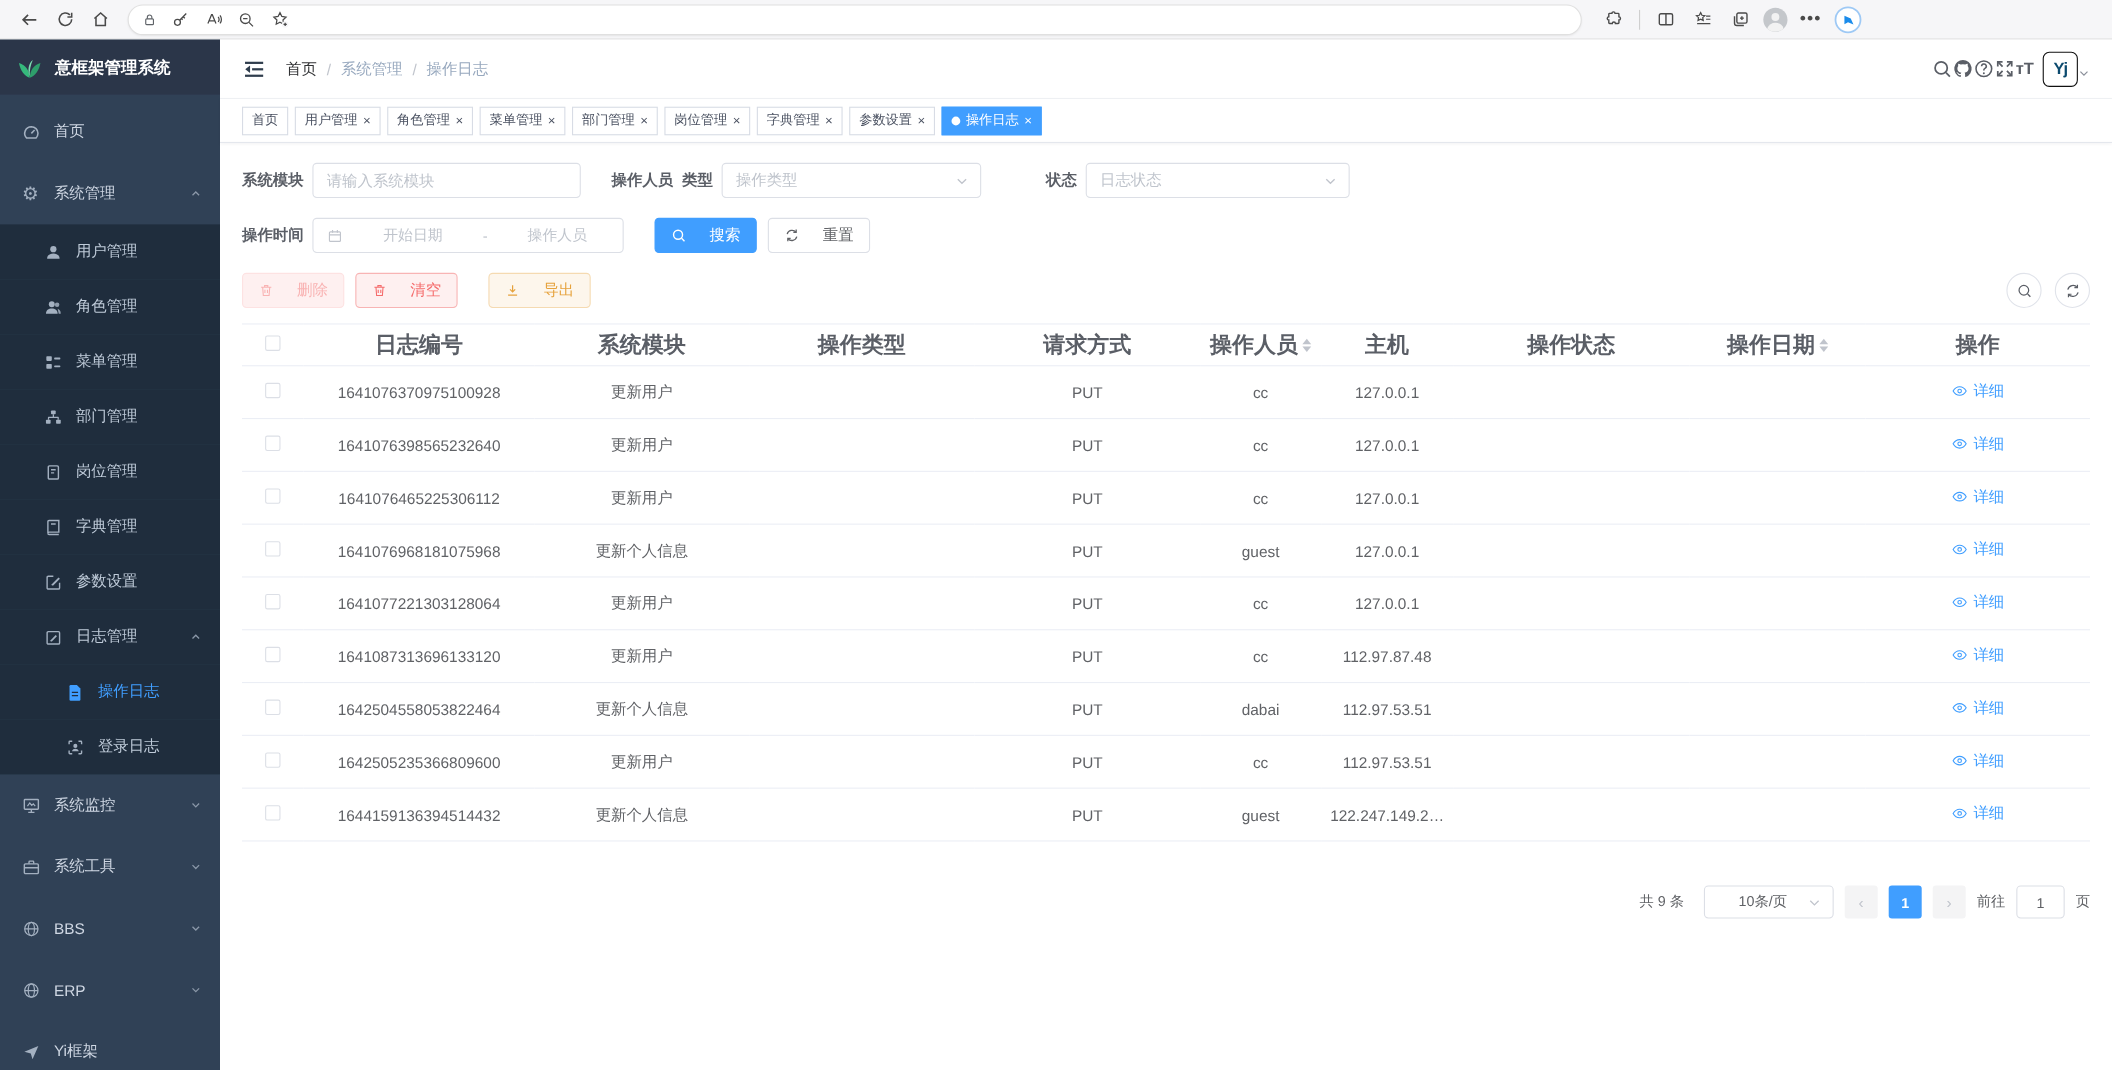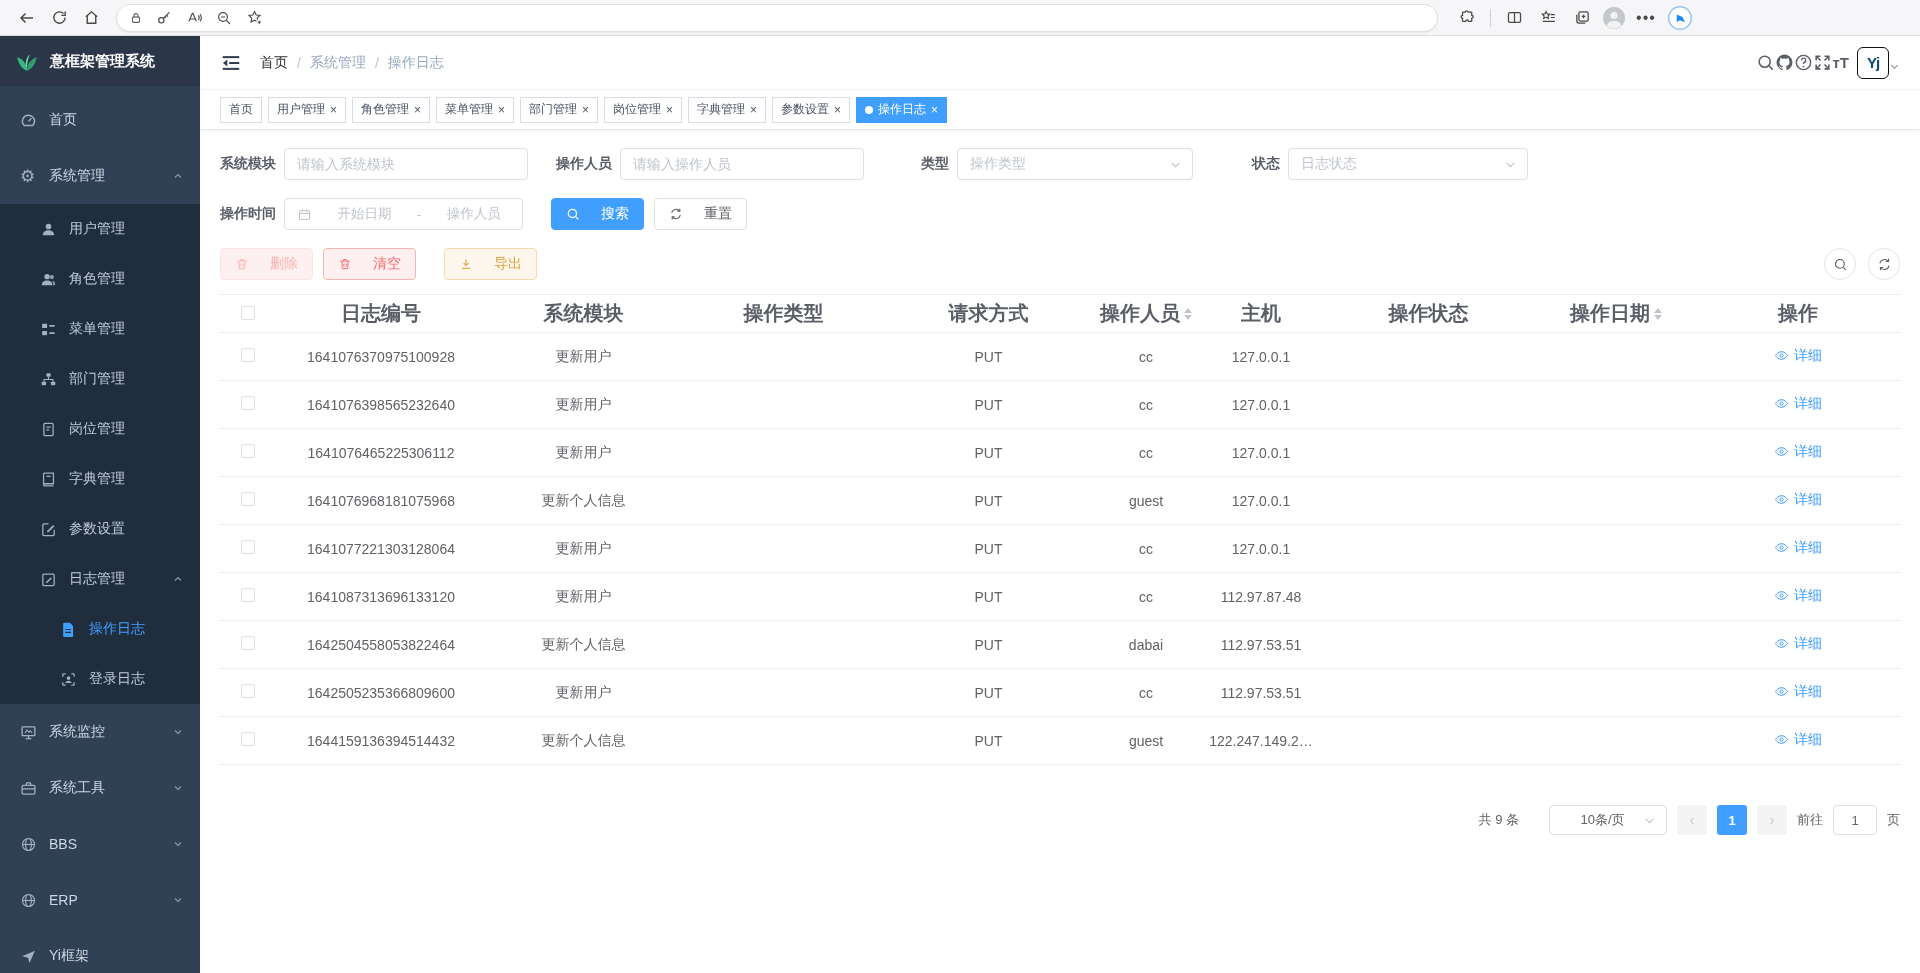--- a/index.html
+++ b/index.html
@@ -83,21 +83,21 @@
   .w-module { width:244px; }
   .w-operator { width:244px; margin-right:57px; }
   .select { height:32px; border:1px solid #dcdfe6; border-radius:4px; background:#fff;
     display:flex; align-items:center; padding:0 10px 0 12px; cursor:pointer; }
   .select .ph { flex:1; font-size:14px; color:#bfc4cc; }
   .sel-caret { width:13px; height:13px; color:#c0c4cc; }
   .sel-caret svg { width:13px; height:13px; }
   .w-type { width:236px; margin-right:59px; }
   .w-status { width:240px; }
   .gap28 { margin-right:28px; }
-  .date-input { width:239px; height:32px; border:1px solid #dcdfe6; border-radius:4px; background:#fff;
+  .date-input { width:283px; height:32px; border:1px solid #dcdfe6; border-radius:4px; background:#fff;
     display:flex; align-items:center; padding:0 12px; gap:16px; cursor:text; }
   .date-icon { width:15px; height:15px; color:#c0c4cc; flex:0 0 auto; }
   .date-icon svg { width:15px; height:15px; }
   .date-ph { font-size:13.5px; color:#bfc4cc; flex:1; text-align:center; white-space:nowrap; }
   .date-sep { font-size:13.5px; color:#bfc4cc; }
   .btn { height:32px; display:inline-flex; align-items:center; justify-content:center; gap:21px;
     border-radius:4px; font-size:14px; cursor:pointer; border:1px solid #dcdfe6; background:#fff;
     color:#606266; padding:0 14px; white-space:nowrap; }
   .btn svg { width:14px; height:14px; }
   .btn-primary { background:#409eff; border-color:#409eff; color:#fff; margin-left:28px; }
@@ -123,21 +123,21 @@
   .sort .up { border-bottom:5.5px solid #c0c4cc; }
   .sort .dn { border-top:5.5px solid #c0c4cc; }
   .checkbox { width:14px; height:14px; border:1px solid #dcdfe6; border-radius:2px; background:#fff;
     display:inline-block; cursor:pointer; }
   .detail-link { color:#409eff; display:inline-flex; align-items:center; gap:5px; cursor:pointer; font-size:14px; }
   .detail-link svg { width:15px; height:15px; }
 
   
   .pager { display:flex; align-items:center; justify-content:flex-end; gap:10px; margin-top:40px;
     font-size:13px; color:#606266; }
-  .pager-total { margin-right:20px; }
+  .pager-total { margin-right:8px; }
   .size-select { width:118px; height:30px; }
   .size-select .val { flex:1; font-size:13px; color:#606266; text-align:center; }
   .pg-btn { width:30px; height:30px; background:#f4f4f5; border-radius:3px; display:flex; align-items:center;
     justify-content:center; color:#c0c4cc; font-size:14px; cursor:pointer; }
   .pg-num { width:30px; height:30px; background:#409eff; border-radius:3px; color:#fff; font-weight:700;
     display:flex; align-items:center; justify-content:center; cursor:pointer; }
   .goto-input { width:44px; height:30px; text-align:center; padding:0 4px; font-size:13px; }
 </style>
 </head>
 <body>
@@ -536,21 +536,20 @@
           <span class="tag-close">×</span>
         </div>
       </div>
 
     <div class="content">
 
       <div class="filter-row">
         <span class="f-label">系统模块</span>
         <input class="text-input w-module gap28" placeholder="请输入系统模块" style="">
         <span class="f-label">操作人员</span>
-        <input class="text-input w-operator" placeholder="请输入操作人员" style="">
         <span class="f-label">类型</span>
         <div class="select w-type">
           <span class="ph">操作类型</span>
           <span class="sel-caret">
             <svg viewBox="0 0 24 24" fill="none" stroke="currentColor" stroke-width="2.2">
                 <path d="M5 9l7 7 7-7"></path>
               </svg>
           </span>
         </div>
         <span class="f-label">状态</span>

